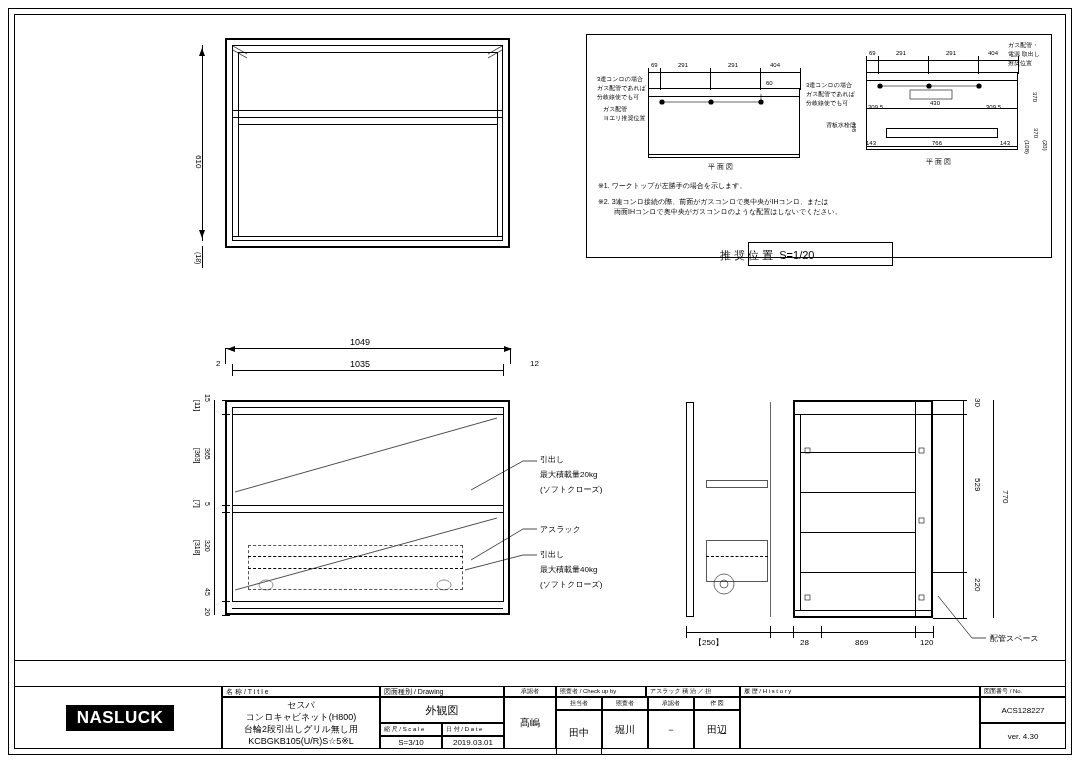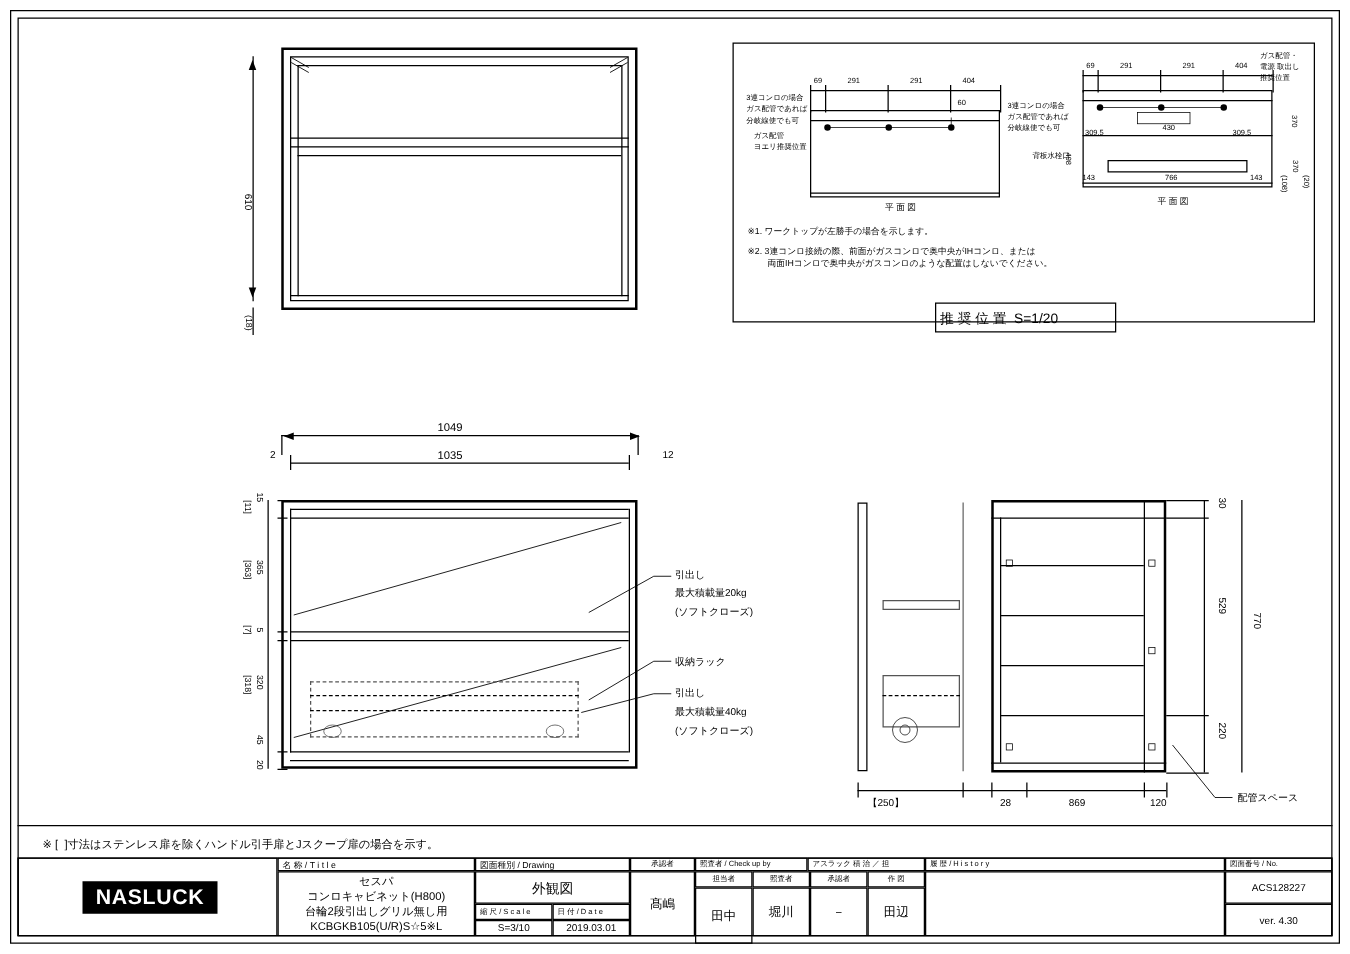--- a/index.html
+++ b/index.html
@@ -137,21 +137,21 @@
       <div class="txt t6" style="left:1008px;top:51px;">電源 取出し</div>
       <div class="txt t6" style="left:1008px;top:60px;">推奨位置</div>
       <div class="txt t7" style="left:926px;top:158px;">平 面 図</div>
     </div>
 
     <div class="txt t7" style="left:598px;top:182px;">※1. ワークトップが左勝手の場合を示します。</div>
     <div class="txt t7" style="left:598px;top:198px;">※2. 3連コンロ接続の際、前面がガスコンロで奥中央がIHコンロ、または</div>
     <div class="txt t7" style="left:614px;top:208px;">両面IHコンロで奥中央がガスコンロのような配置はしないでください。</div>
 
     <div class="bx" style="left:748px;top:242px;width:145px;height:24px;"></div>
-    <div class="txt t11" style="left:752px;top:249px;text-align:right;">推 奨 位 置  S=1/20</div>
+    <div class="txt t11" style="left:720px;top:249px;text-align:right;">推 奨 位 置  S=1/20</div>
   </div>
 
   <div>
 
     <div class="ln" style="left:225px;top:348px;width:285px;height:1px;"></div>
     <svg width="300" height="14" style="left:220px;top:342px;">
       <polygon points="7,7 15,4 15,10" fill="#000"></polygon>
       <polygon points="292,7 284,4 284,10" fill="#000"></polygon>
     </svg>
     <div class="txt t9" style="left:350px;top:337px;">1049</div>
@@ -210,21 +210,21 @@
       <line x1="8" y1="95" x2="60" y2="66" stroke="#000" stroke-width="0.7"></line>
       <line x1="60" y1="66" x2="74" y2="66" stroke="#000" stroke-width="0.7"></line>
       <line x1="8" y1="165" x2="60" y2="134" stroke="#000" stroke-width="0.7"></line>
       <line x1="60" y1="134" x2="74" y2="134" stroke="#000" stroke-width="0.7"></line>
       <line x1="2" y1="175" x2="60" y2="160" stroke="#000" stroke-width="0.7"></line>
       <line x1="60" y1="160" x2="74" y2="160" stroke="#000" stroke-width="0.7"></line>
     </svg>
     <div class="txt t8" style="left:540px;top:455px;">引出し</div>
     <div class="txt t8" style="left:540px;top:470px;">最大積載量20kg</div>
     <div class="txt t8" style="left:540px;top:485px;">(ソフトクローズ)</div>
-    <div class="txt t8" style="left:540px;top:525px;">収納ラック</div>
+    <div class="txt t8" style="left:540px;top:525px;">アスラック</div>
     <div class="txt t8" style="left:540px;top:550px;">引出し</div>
     <div class="txt t8" style="left:540px;top:565px;">最大積載量40kg</div>
     <div class="txt t8" style="left:540px;top:580px;">(ソフトクローズ)</div>
   </div>
 
   <div>
 
     <div class="bx" style="left:686px;top:402px;width:8px;height:215px;"></div>
 
     <div class="bx2" style="left:793px;top:400px;width:140px;height:218px;"></div>
@@ -278,21 +278,20 @@
     <div class="txt t8" style="left:920px;top:638px;">120</div>
 
     <svg width="120" height="70" style="left:930px;top:590px;">
       <line x1="8" y1="6" x2="42" y2="48" stroke="#000" stroke-width="0.7"></line>
       <line x1="42" y1="48" x2="56" y2="48" stroke="#000" stroke-width="0.7"></line>
     </svg>
     <div class="txt t8" style="left:990px;top:634px;">配管スペース</div>
   </div>
 
   <div class="ln" style="left:14px;top:660px;width:1052px;height:1px;"></div>
-  <div class="txt t9" style="left:34px;top:670px;">※ [  ]寸法はステンレス扉を除くハンドル引手扉とJスクープ扉の場合を示す。</div>
 
   <div>
     <div class="bx" style="left:14px;top:686px;width:1052px;height:63px;"></div>
 
     <div class="cell" style="left:14px;top:686px;width:208px;height:63px;"></div>
     <div class="logo" style="left:66px;top:705px;width:108px;height:26px;">
       <span>NASLUCK</span>
     </div>
 
     <div class="cell cellL nb" style="left:222px;top:686px;width:158px;height:11px;border:1px solid #000;">

